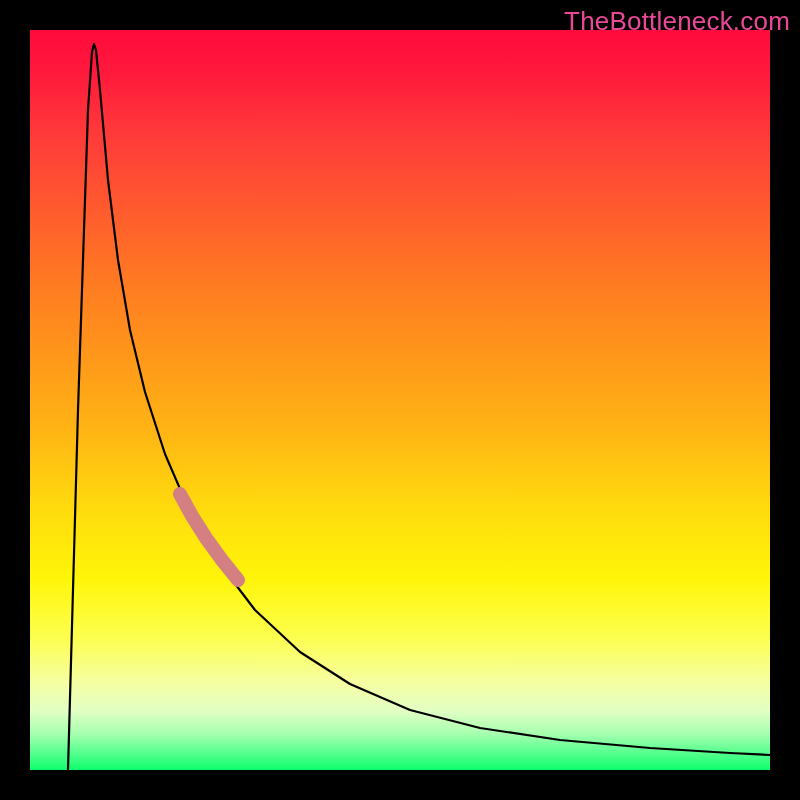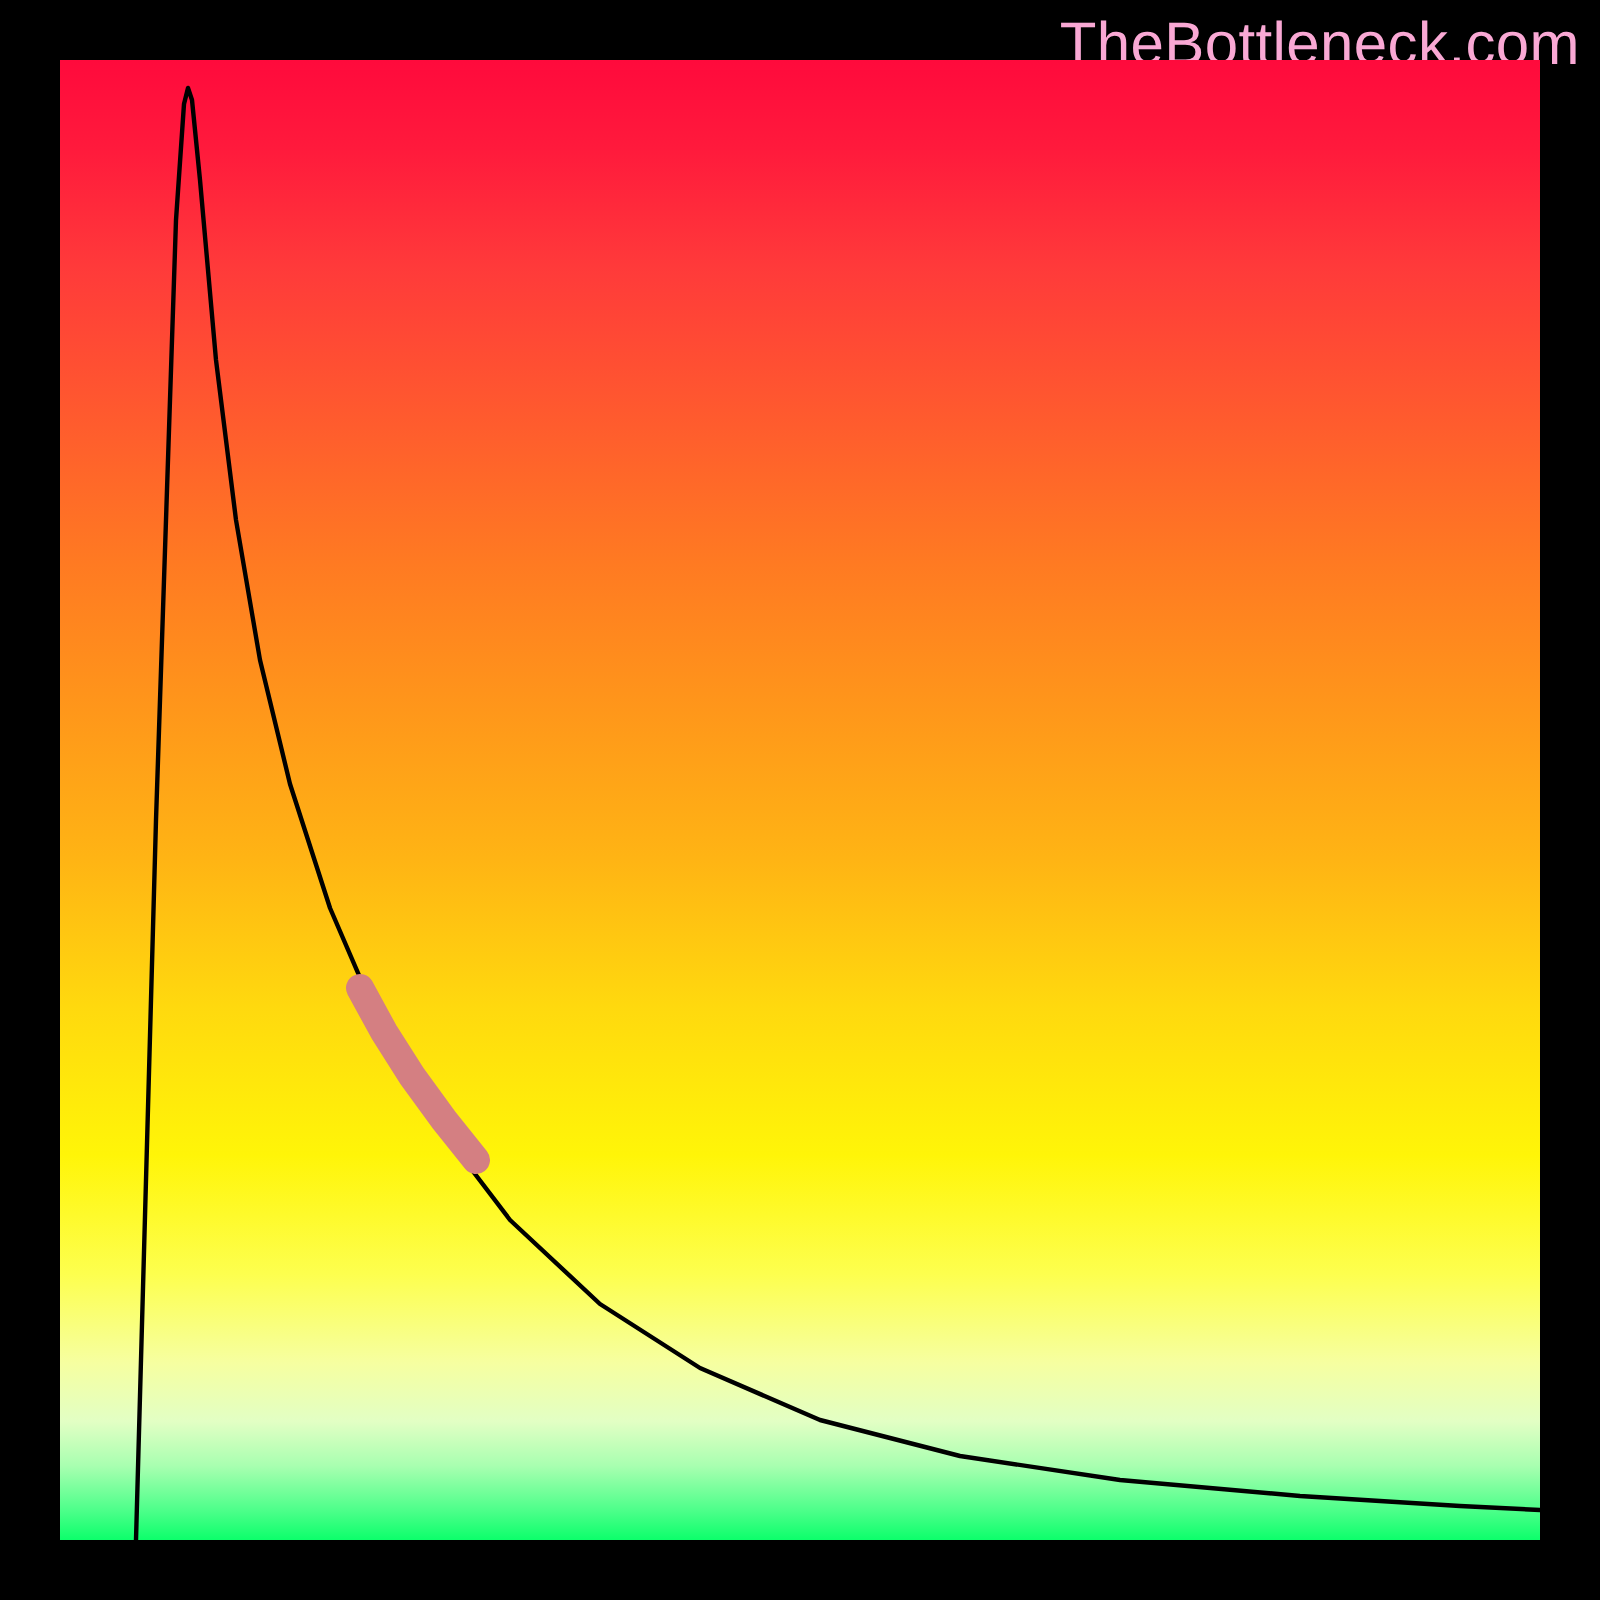--- a/index.html
+++ b/index.html
@@ -52,22 +52,22 @@
     position: absolute;
     inset: 0;
     width: 100%;
     height: 100%;
     overflow: visible;
   }
   .watermark {
     position: absolute;
     top: 6px;
     right: 10px;
-    color: #f9a8d4;
-    font-size: 30px;
+    color: #ec4899;
+    font-size: 26px;
     font-weight: 500;
     letter-spacing: 0.2px;
     user-select: none;
   }
 </style>
 </head>
 <body>
 
 <div class="frame">
 

